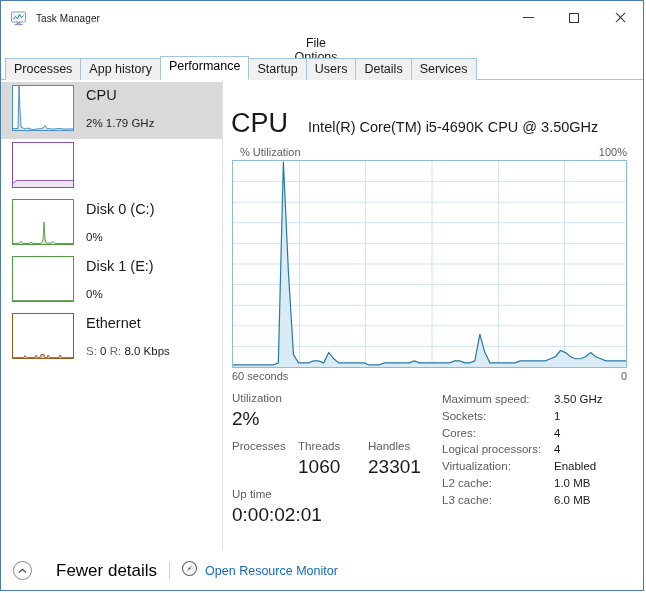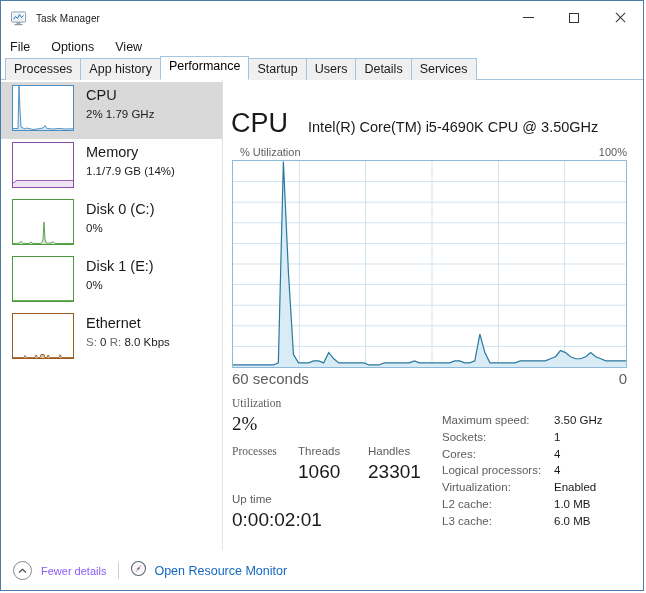--- a/index.html
+++ b/index.html
@@ -90,20 +90,21 @@
   .gl-close:before { transform: rotate(45deg); }
   .gl-close:after  { transform: rotate(-45deg); }
 
   
   .menubar {
     height: 21px;
     display: flex;
     align-items: center;
     padding-left: 9px;
     background: #ffffff;
+    flex-direction: column;
   }
   .menu-item {
     font-size: 12.5px;
     color: #1a1a1a;
     margin-right: 21px;
     cursor: default;
   }
 
   
   .tabstrip {
@@ -178,21 +179,21 @@
   .side-title {
     font-size: 14.5px;
     color: #1a1a1a;
     line-height: 19px;
     white-space: nowrap;
   }
   .side-sub {
     font-size: 11.5px;
     color: #222;
     line-height: 16px;
-    margin-top: 1px;
+    margin-top: 10px;
     white-space: nowrap;
   }
   .side-sub .dim { color: #6a6a6a; }
 
   
   .main {
     flex: 1;
     position: relative;
     padding: 0;
   }
@@ -229,55 +230,54 @@
     border: 1px solid #8dbad9;
     box-sizing: border-box;
     position: relative;
     background: #ffffff;
     overflow: hidden;
   }
   .graph-box svg { display: block; position: absolute; left: 0; top: 0; }
   .graph-foot {
     display: flex;
     justify-content: space-between;
-    font-size: 15px;
+    font-size: 11px;
     color: #5d5d5d;
     padding: 2px 16px 0 9px;
   }
 
   
   .stats {
     display: flex;
     padding: 9px 0 0 9px;
   }
   .stats-left { width: 205px; flex: 0 0 auto; }
   .stat-row {
     display: flex;
     margin-bottom: 8px;
   }
   .stat-cell { }
-  .stat-cell.c1 { width: 66px; font-family: Liberation Serif, serif; }
+  .stat-cell.c1 { width: 66px; }
   .stat-cell.c2 { width: 70px; }
   .stat-cell.c3 { width: 69px; }
   .stat-label {
     font-size: 11.5px;
     color: #5d5d5d;
     line-height: 15px;
     white-space: nowrap;
   }
   .stat-value {
     font-size: 19px;
     color: #1a1a1a;
     line-height: 25px;
     white-space: nowrap;
   }
   .specs {
     flex: 1;
     padding-left: 5px;
-    margin-top: 16px;
   }
   .spec-row {
     display: flex;
     line-height: 16.8px;
   }
   .spec-key {
     width: 112px;
     font-size: 11.5px;
     color: #5d5d5d;
     white-space: nowrap;
@@ -310,23 +310,23 @@
     width: 17px;
     height: 17px;
     border-radius: 50%;
     border: 1px solid #8a8a8a;
     display: flex;
     align-items: center;
     justify-content: center;
     flex: 0 0 auto;
   }
   .fewer-text {
-    margin-left: 9px;
-    font-size: 11px;
-    color: #8b5cf6;
+    margin-left: 24px;
+    font-size: 17px;
+    color: #000000;
   }
   .foot-sep {
     width: 1px;
     height: 17px;
     background: #d0d0d0;
     margin: 0 11px 0 12px;
   }
   .resmon {
     display: flex;
     align-items: center;
@@ -400,24 +400,20 @@
         </div>
       </div>
 
       <div class="side-item">
         <div class="thumb" style="border-color:#8c4ea8">
           <svg width="60" height="44" viewBox="0 0 60 44" preserveAspectRatio="none">
             <polygon fill="rgba(140,78,168,0.16)" points="0,44 0,40 2,39 3,37.5 60,37.5 60,44"></polygon>
             <polyline fill="none" stroke="#8c4ea8" stroke-width="0.9" points="0,40 2,39 3,37.5 60,37.5"></polyline>
           </svg>
         </div>
-        <div class="side-labels">
-          <div class="side-title">Memory</div>
-          <div class="side-sub">1.1/7.9 GB (14%)</div>
-        </div>
       </div>
 
       <div class="side-item">
         <div class="thumb" style="border-color:#4e9a3e">
           <svg width="60" height="44" viewBox="0 0 60 44" preserveAspectRatio="none">
             <polygon fill="rgba(78,154,62,0.22)" points="0,44 0,43.5 6,43.2 8,41.5 10,43.4 16,43.5 18,42 20,43.5 28,43.5 30,40 31,22 32,39 33,43 38,43 40,41.5 42,43.5 60,43.5 60,44"></polygon>
             <polyline fill="none" stroke="#4e9a3e" stroke-width="0.9" points="0,43.5 6,43.2 8,41.5 10,43.4 16,43.5 18,42 20,43.5 28,43.5 30,40 31,22 32,39 33,43 38,43 40,41.5 42,43.5 60,43.5"></polyline>
           </svg>
         </div>
         <div class="side-labels">

